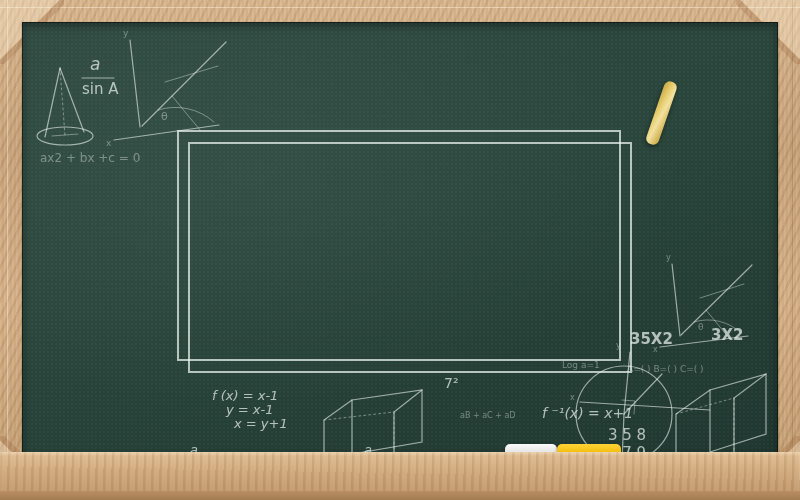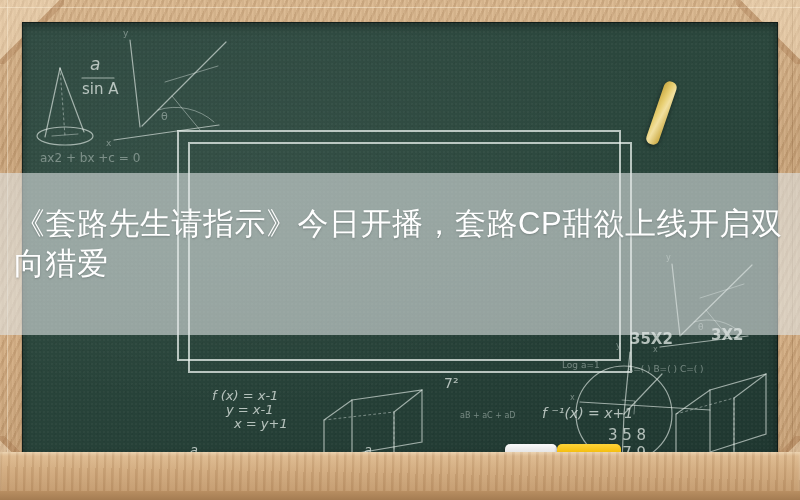--- a/index.html
+++ b/index.html
@@ -355,17 +355,14 @@
 
   </div>
 
   <div class="chalk-stick yellow-wall"></div>
 
   <div class="tray-chalk white"></div>
   <div class="tray-chalk yellow"></div>
 
   <div class="ledge"></div>
 
-  <div class="caption-band">
-    <div class="caption-title">《套路先生请指示》今日开播，套路CP甜欲上线开启双向猎爱</div>
-  </div>
 
 </div>
 
 </body></html>

